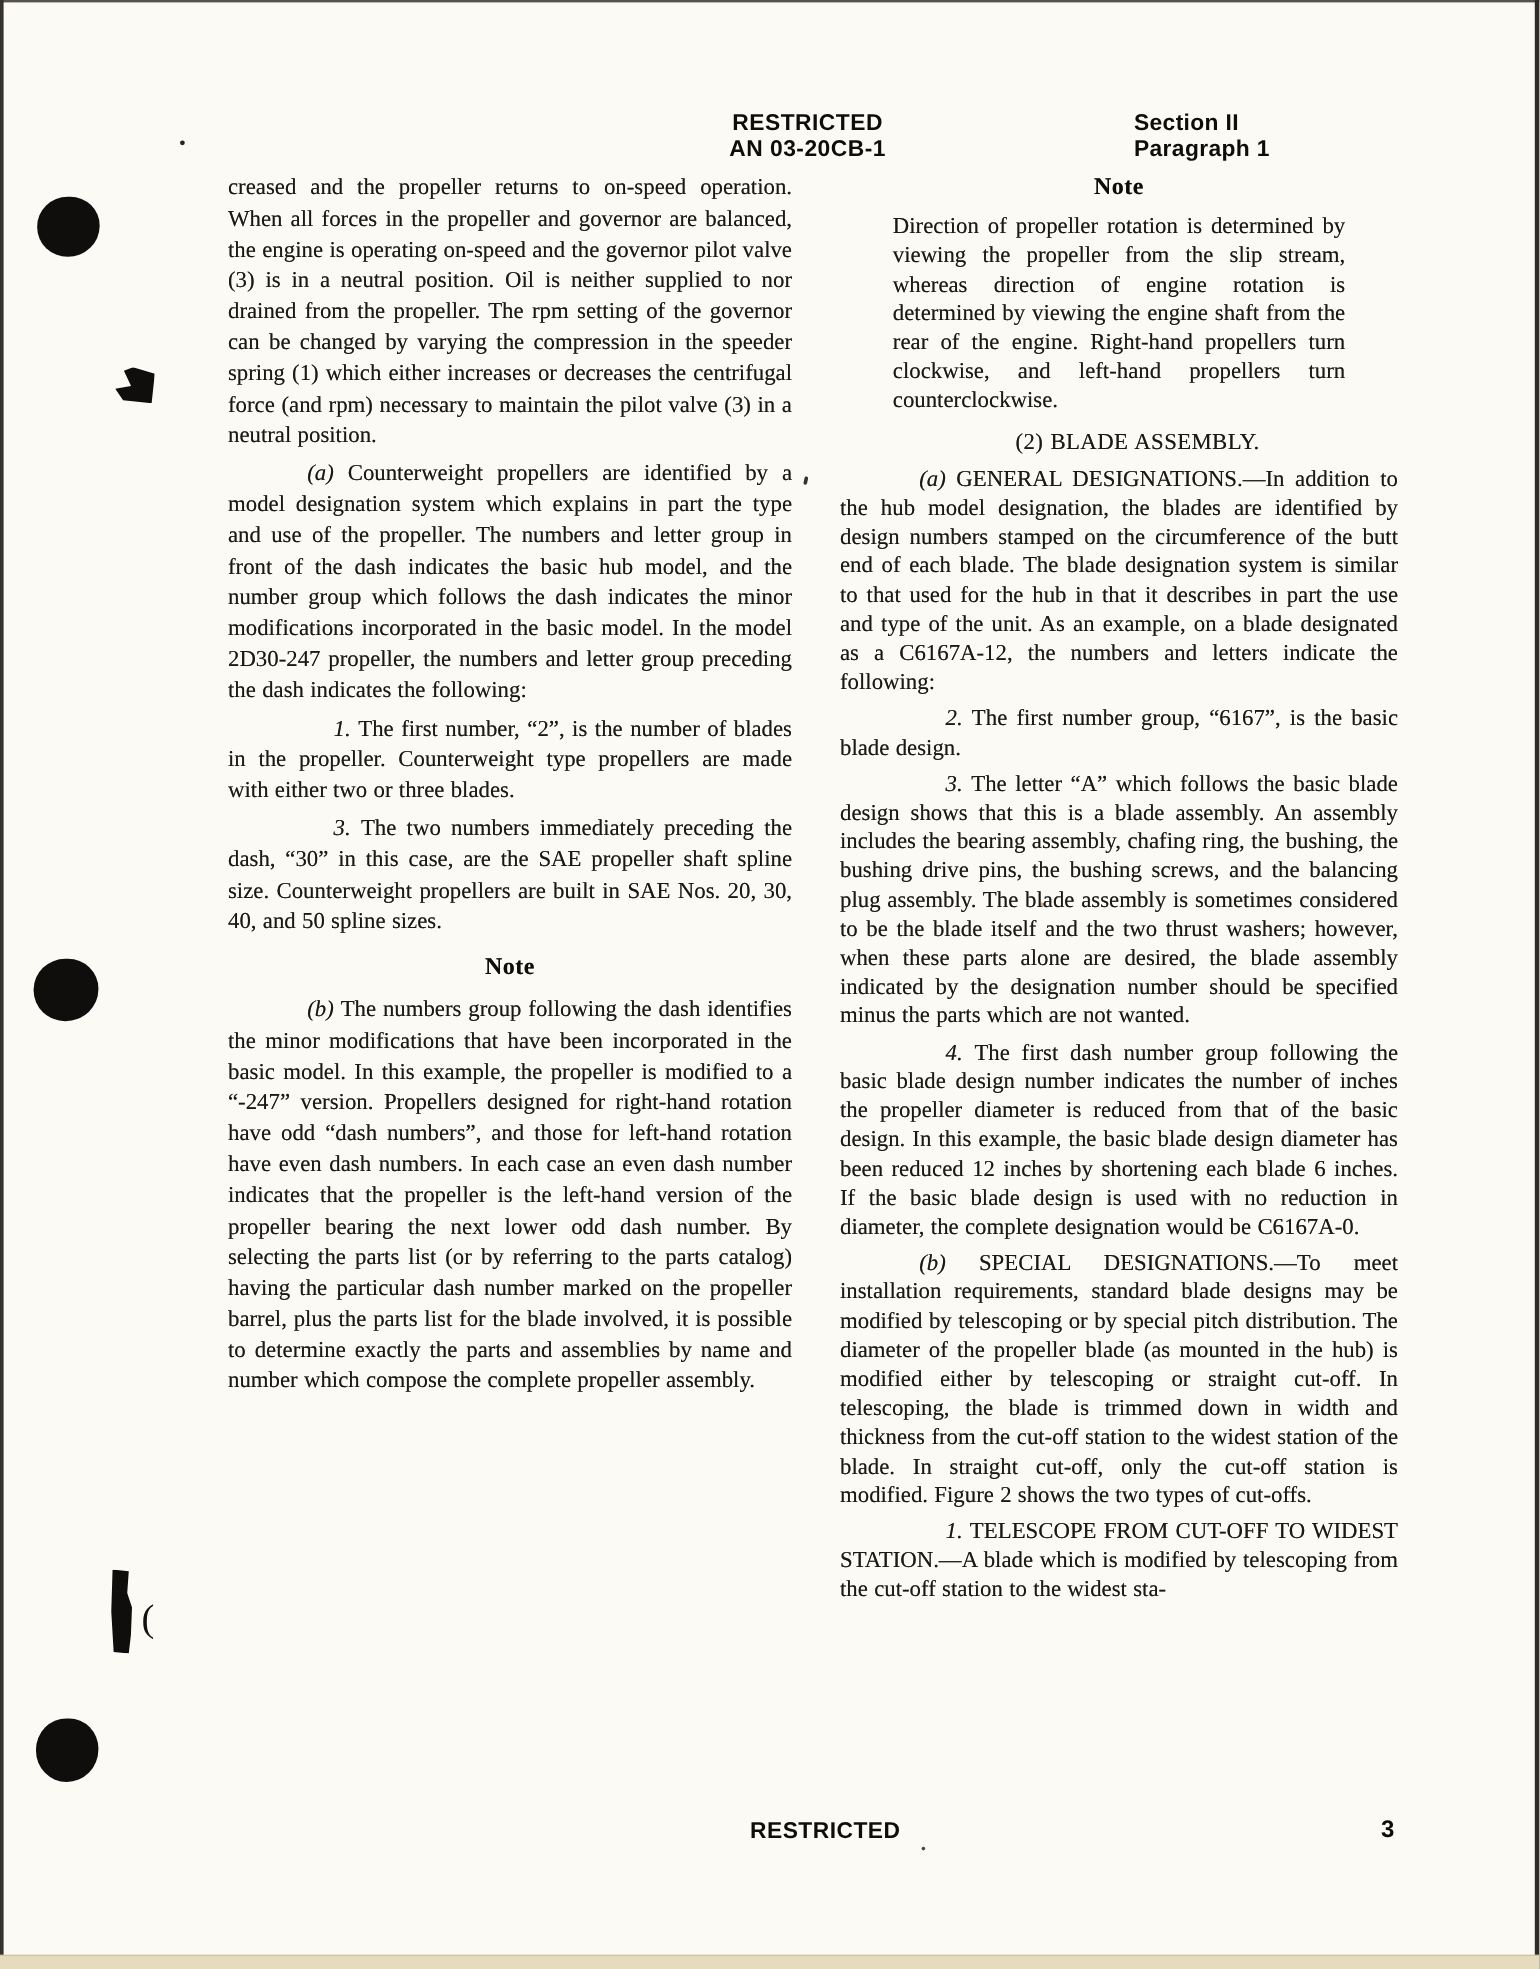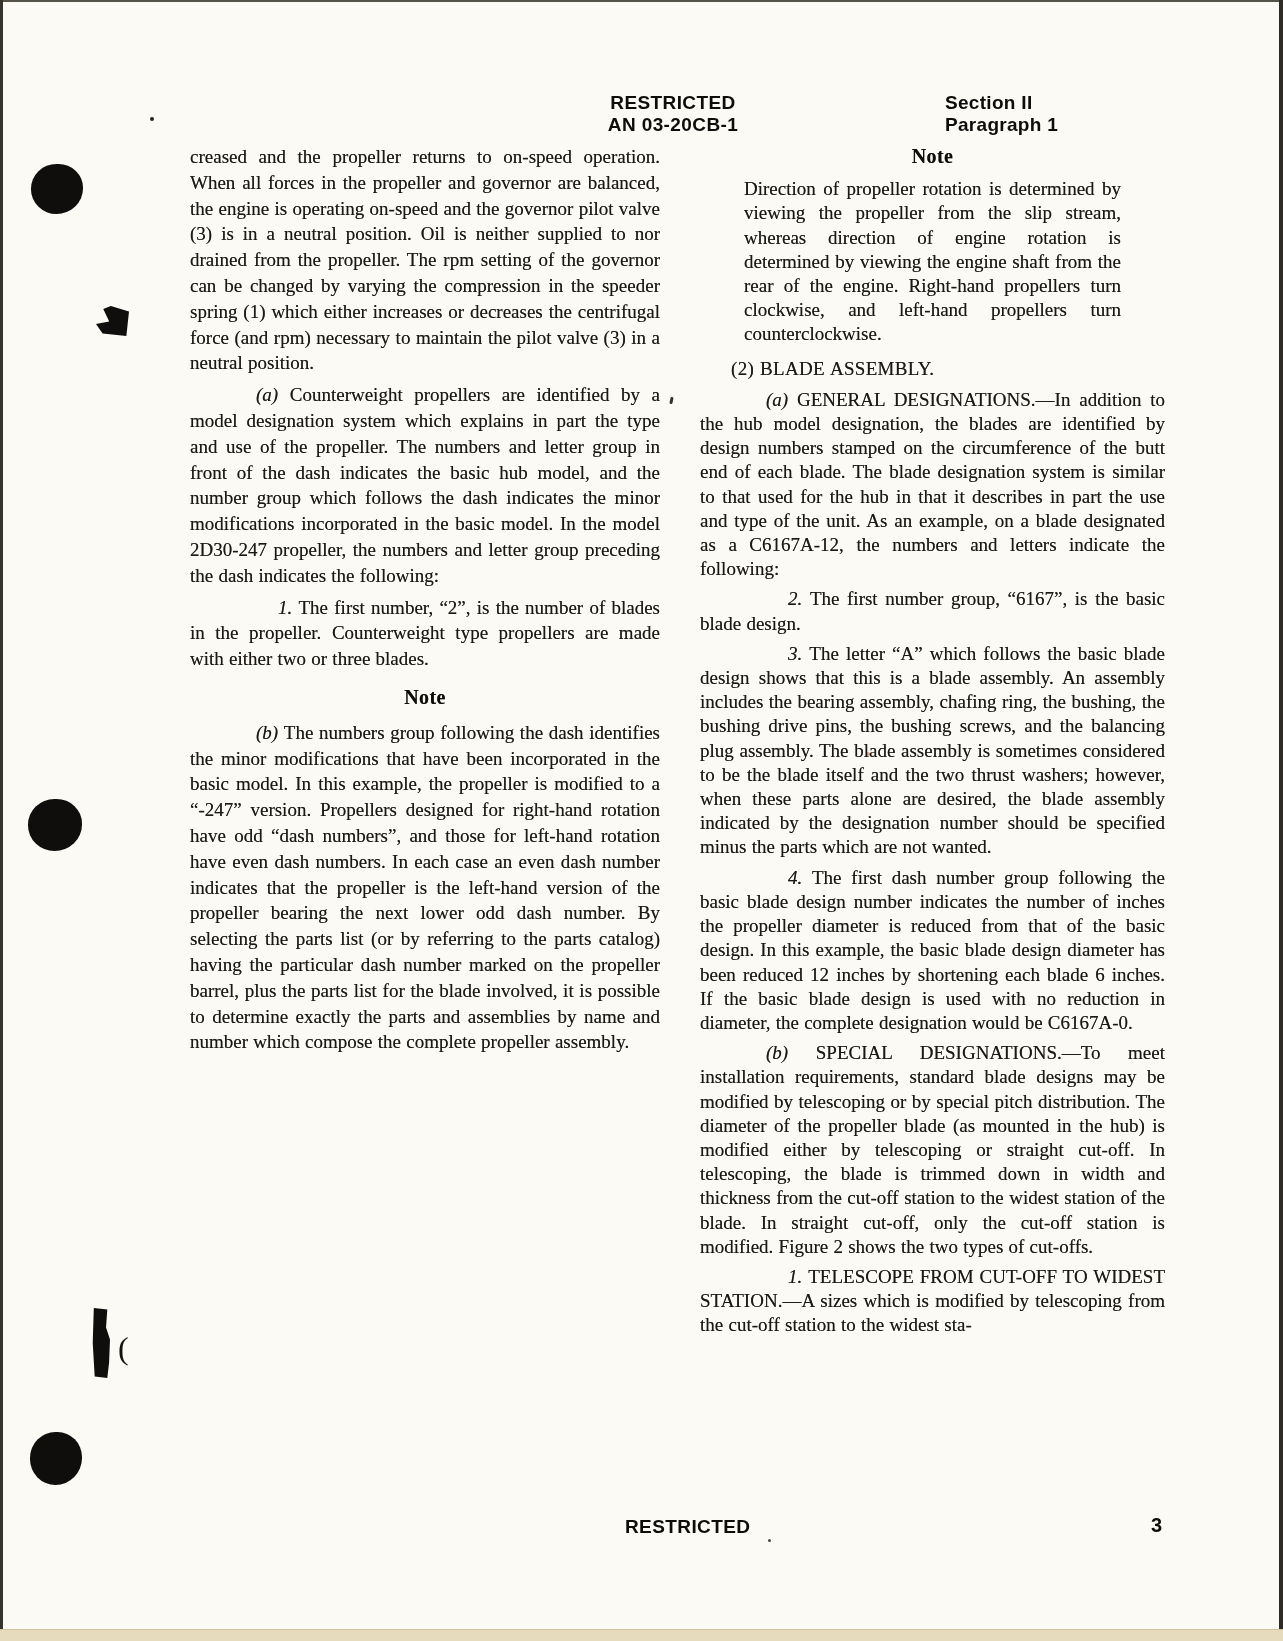--- a/index.html
+++ b/index.html
@@ -52,21 +52,21 @@
   
   .col{position:absolute;top:144px;text-align:justify;}
   .col p{text-shadow:0 0 .35px rgba(20,18,14,.6);}
   .col-left{left:190px;width:470px;font-size:19px;line-height:25.8px;}
   .col-right{left:700px;width:465px;font-size:19px;line-height:24.2px;}
 
   .p-body{margin:0 0 6px;word-spacing:.5px;}
   .p-noindent{text-indent:0;}
   .p-ind1{text-indent:66px;}
   .p-ind2{text-indent:88px;}
-  .p-heading{margin:12px 0 9px;word-spacing:1px;letter-spacing:.3px;text-align:left;}
+  .p-heading{margin:12px 0 9px;word-spacing:1px;letter-spacing:.3px;text-align:center;}
   .p-hc{text-indent:22px;}
   .p-hsub{text-indent:46px;margin:10px 0 9px;}
   .col-right .p-hsub{text-indent:31px;margin:9px 0 7px;}
   .p-notetitle{
     margin:13px 0 9px;text-align:center;
     font-family:Liberation Serif, serif;
     font-weight:bold;font-size:20px;color:var(--head-ink);
     letter-spacing:.4px;text-shadow:none;
   }
   .col-right .p-notetitle{margin:0 0 9px;}
@@ -120,33 +120,34 @@
   </header>
   <header class="hdr-right">
     <div>Section II</div>
     <div>Paragraph 1</div>
   </header>
 
   <main class="col col-left">
       <p class="p-body p-noindent"><span>creased and the propeller returns to on-speed operation. When all forces in the propeller and governor are balanced, the engine is operating on-speed and the governor pilot valve (3) is in a neutral position. Oil is neither supplied to nor drained from the propeller. The rpm setting of the governor can be changed by varying the compression in the speeder spring (1) which either increases or decreases the centrifugal force (and rpm) necessary to maintain the pilot valve (3) in a neutral position.</span></p>
       <p class="p-body p-ind1"><span class="it">(a) </span><span>Counterweight propellers are identified by a model designation system which explains in part the type and use of the propeller. The numbers and letter group in front of the dash indicates the basic hub model, and the number group which follows the dash indicates the minor modifications incorporated in the basic model. In the model 2D30-247 propeller, the numbers and letter group preceding the dash indicates the following:</span></p>
       <p class="p-body p-ind2"><span class="it">1. </span><span>The first number, “2”, is the number of blades in the propeller. Counterweight type propellers are made with either two or three blades.</span></p>
+      <p class="p-body p-ind2"><span class="it">3. </span><span>The two numbers immediately preceding the dash, “30” in this case, are the SAE propeller shaft spline size. Counterweight propellers are built in SAE Nos. 20, 30, 40, and 50 spline sizes.</span></p>
       <p class="p-notetitle"><span>Note</span></p>
       <p class="p-body p-ind1"><span class="it">(b) </span><span>The numbers group following the dash identifies the minor modifications that have been incorporated in the basic model. In this example, the propeller is modified to a “-247” version. Propellers designed for right-hand rotation have odd “dash numbers”, and those for left-hand rotation have even dash numbers. In each case an even dash number indicates that the propeller is the left-hand version of the propeller bearing the next lower odd dash number. By selecting the parts list (or by referring to the parts catalog) having the particular dash number marked on the propeller barrel, plus the parts list for the blade involved, it is possible to determine exactly the parts and assemblies by name and number which compose the complete propeller assembly.</span></p>
     </main>
   <main class="col col-right">
       <p class="p-notetitle"><span>Note</span></p>
       <p class="p-note"><span>Direction of propeller rotation is determined by viewing the propeller from the slip stream, whereas direction of engine rotation is determined by viewing the engine shaft from the rear of the engine. Right-hand propellers turn clockwise, and left-hand propellers turn counterclockwise.</span></p>
       <p class="p-heading p-hsub"><span>(2) BLADE ASSEMBLY.</span></p>
       <p class="p-body p-ind1"><span class="it">(a) </span><span>GENERAL DESIGNATIONS.—In addition to the hub model designation, the blades are identified by design numbers stamped on the circumference of the butt end of each blade. The blade designation system is similar to that used for the hub in that it describes in part the use and type of the unit. As an example, on a blade designated as a C6167A-12, the numbers and letters indicate the following:</span></p>
       <p class="p-body p-ind2"><span class="it">2. </span><span>The first number group, “6167”, is the basic blade design.</span></p>
       <p class="p-body p-ind2"><span class="it">3. </span><span>The letter “A” which follows the basic blade design shows that this is a blade assembly. An assembly includes the bearing assembly, chafing ring, the bushing, the bushing drive pins, the bushing screws, and the balancing plug assembly. The blade assembly is sometimes considered to be the blade itself and the two thrust washers; however, when these parts alone are desired, the blade assembly indicated by the designation number should be specified minus the parts which are not wanted.</span></p>
       <p class="p-body p-ind2"><span class="it">4. </span><span>The first dash number group following the basic blade design number indicates the number of inches the propeller diameter is reduced from that of the basic design. In this example, the basic blade design diameter has been reduced 12 inches by shortening each blade 6 inches. If the basic blade design is used with no reduction in diameter, the complete designation would be C6167A-0.</span></p>
       <p class="p-body p-ind1"><span class="it">(b) </span><span>SPECIAL DESIGNATIONS.—To meet installation requirements, standard blade designs may be modified by telescoping or by special pitch distribution. The diameter of the propeller blade (as mounted in the hub) is modified either by telescoping or straight cut-off. In telescoping, the blade is trimmed down in width and thickness from the cut-off station to the widest station of the blade. In straight cut-off, only the cut-off station is modified. Figure 2 shows the two types of cut-offs.</span></p>
-      <p class="p-body p-ind2"><span class="it">1. </span><span>TELESCOPE FROM CUT-OFF TO WIDEST STATION.—A sizes which is modified by telescoping from the cut-off station to the widest sta-</span></p>
+      <p class="p-body p-ind2"><span class="it">1. </span><span>TELESCOPE FROM CUT-OFF TO WIDEST STATION.—A blade which is modified by telescoping from the cut-off station to the widest sta-</span></p>
     </main>
 
   <footer>
     <div class="ftr-restricted">RESTRICTED</div>
     <div class="ftr-page">3</div>
   </footer>
 
 </div>
 
 </body></html>

